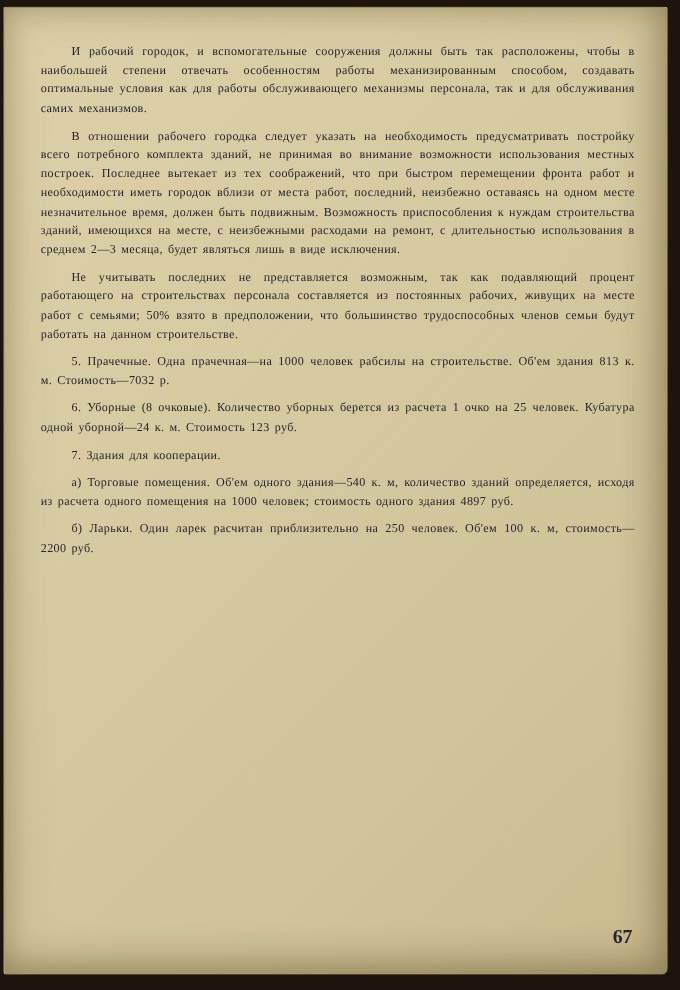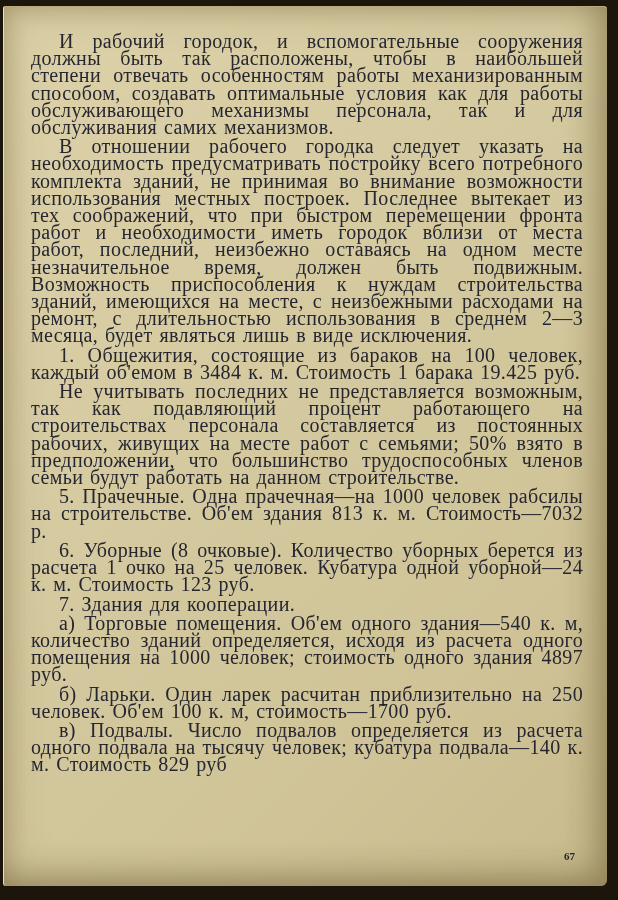--- a/index.html
+++ b/index.html
@@ -32,49 +32,47 @@
       inset 6px 4px 18px rgba(120, 100, 50, 0.12);
   }
   .text-block {
     position: absolute;
     top: 24px;
     left: 25px;
     right: 22px;
     color: #262630;
   }
   .text-block p {
-    margin: 2px;
-    font-size: 20px;
+    margin: 8px;
+    font-size: 11px;
     line-height: 17.2px;
     letter-spacing: 0.35px;
     word-spacing: 1.5px;
     text-align: justify;
     text-indent: 28px;
   }
   .page-number {
     position: absolute;
     right: 32px;
     bottom: 24px;
-    font-size: 11px;
+    font-size: 18px;
     font-weight: bold;
     color: #262630;
   }
 </style>
 </head>
 <body>
 
 <div class="scan">
   <div class="paper">
     <div class="text-block">
       <p>И рабочий городок, и вспомогательные сооружения должны быть так расположены, чтобы в наибольшей степени отвечать особенностям работы механизированным способом, создавать оптимальные условия как для работы обслуживающего механизмы персонала, так и для обслуживания самих механизмов.</p>
       <p>В отношении рабочего городка следует указать на необходимость предусматривать постройку всего потребного комплекта зданий, не принимая во внимание возможности использования местных построек. Последнее вытекает из тех соображений, что при быстром перемещении фронта работ и необходимости иметь городок вблизи от места работ, последний, неизбежно оставаясь на одном месте незначительное время, должен быть подвижным. Возможность приспособления к нуждам строительства зданий, имеющихся на месте, с неизбежными расходами на ремонт, с длительностью использования в среднем 2—3 месяца, будет являться лишь в виде исключения.</p>
-      <p>1. Общежития, состоящие из бараков на 100 человек, каждый об'емом в 3484 к. м. Стоимость 1 барака 19.425 руб.</p>
       <p>Не учитывать последних не представляется возможным, так как подавляющий процент работающего на строительствах персонала составляется из постоянных рабочих, живущих на месте работ с семьями; 50% взято в предположении, что большинство трудоспособных членов семьи будут работать на данном строительстве.</p>
       <p>5. Прачечные. Одна прачечная—на 1000 человек рабсилы на строительстве. Об'ем здания 813 к. м. Стоимость—7032 р.</p>
       <p>6. Уборные (8 очковые). Количество уборных берется из расчета 1 очко на 25 человек. Кубатура одной уборной—24 к. м. Стоимость 123 руб.</p>
       <p>7. Здания для кооперации.</p>
       <p>а) Торговые помещения. Об'ем одного здания—540 к. м, количество зданий определяется, исходя из расчета одного помещения на 1000 человек; стоимость одного здания 4897 руб.</p>
-      <p>б) Ларьки. Один ларек расчитан приблизительно на 250 человек. Об'ем 100 к. м, стоимость—1700 руб.</p>
-      <p>в) Подвалы. Число подвалов определяется из расчета одного подвала на тысячу человек; кубатура подвала—140 к. м. Стоимость 829 руб</p>
+      <p>б) Ларьки. Один ларек расчитан приблизительно на 250 человек. Об'ем 100 к. м, стоимость—2200 руб.</p>
     </div>
     <div class="page-number">67</div>
   </div>
 </div>
 
 </body></html>

